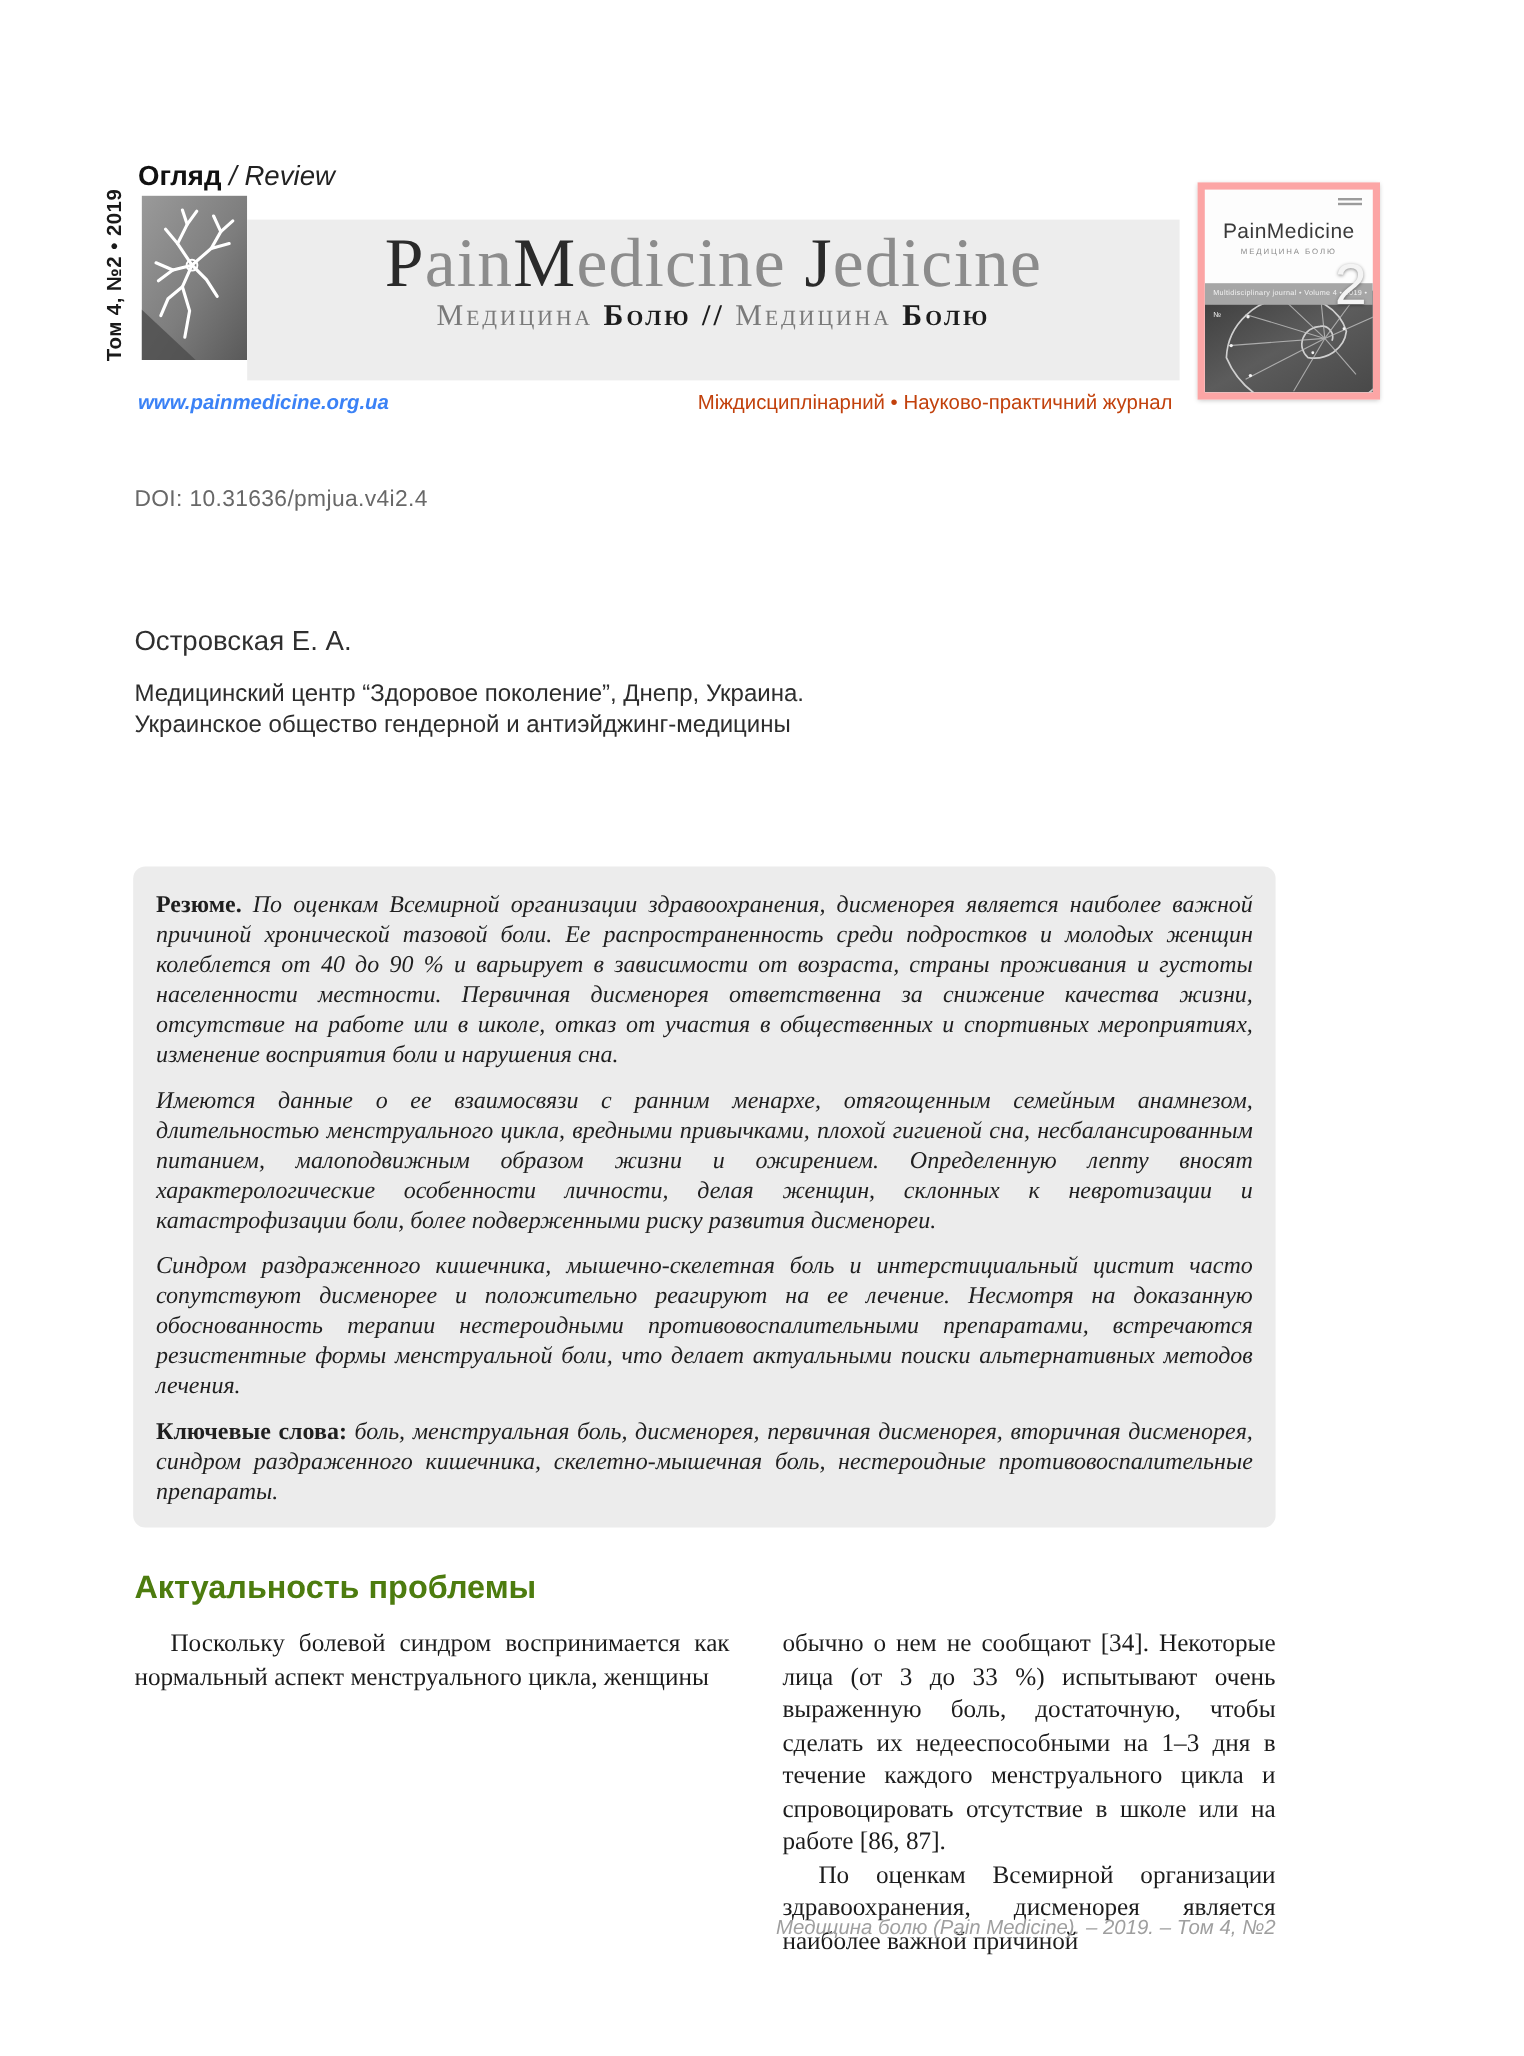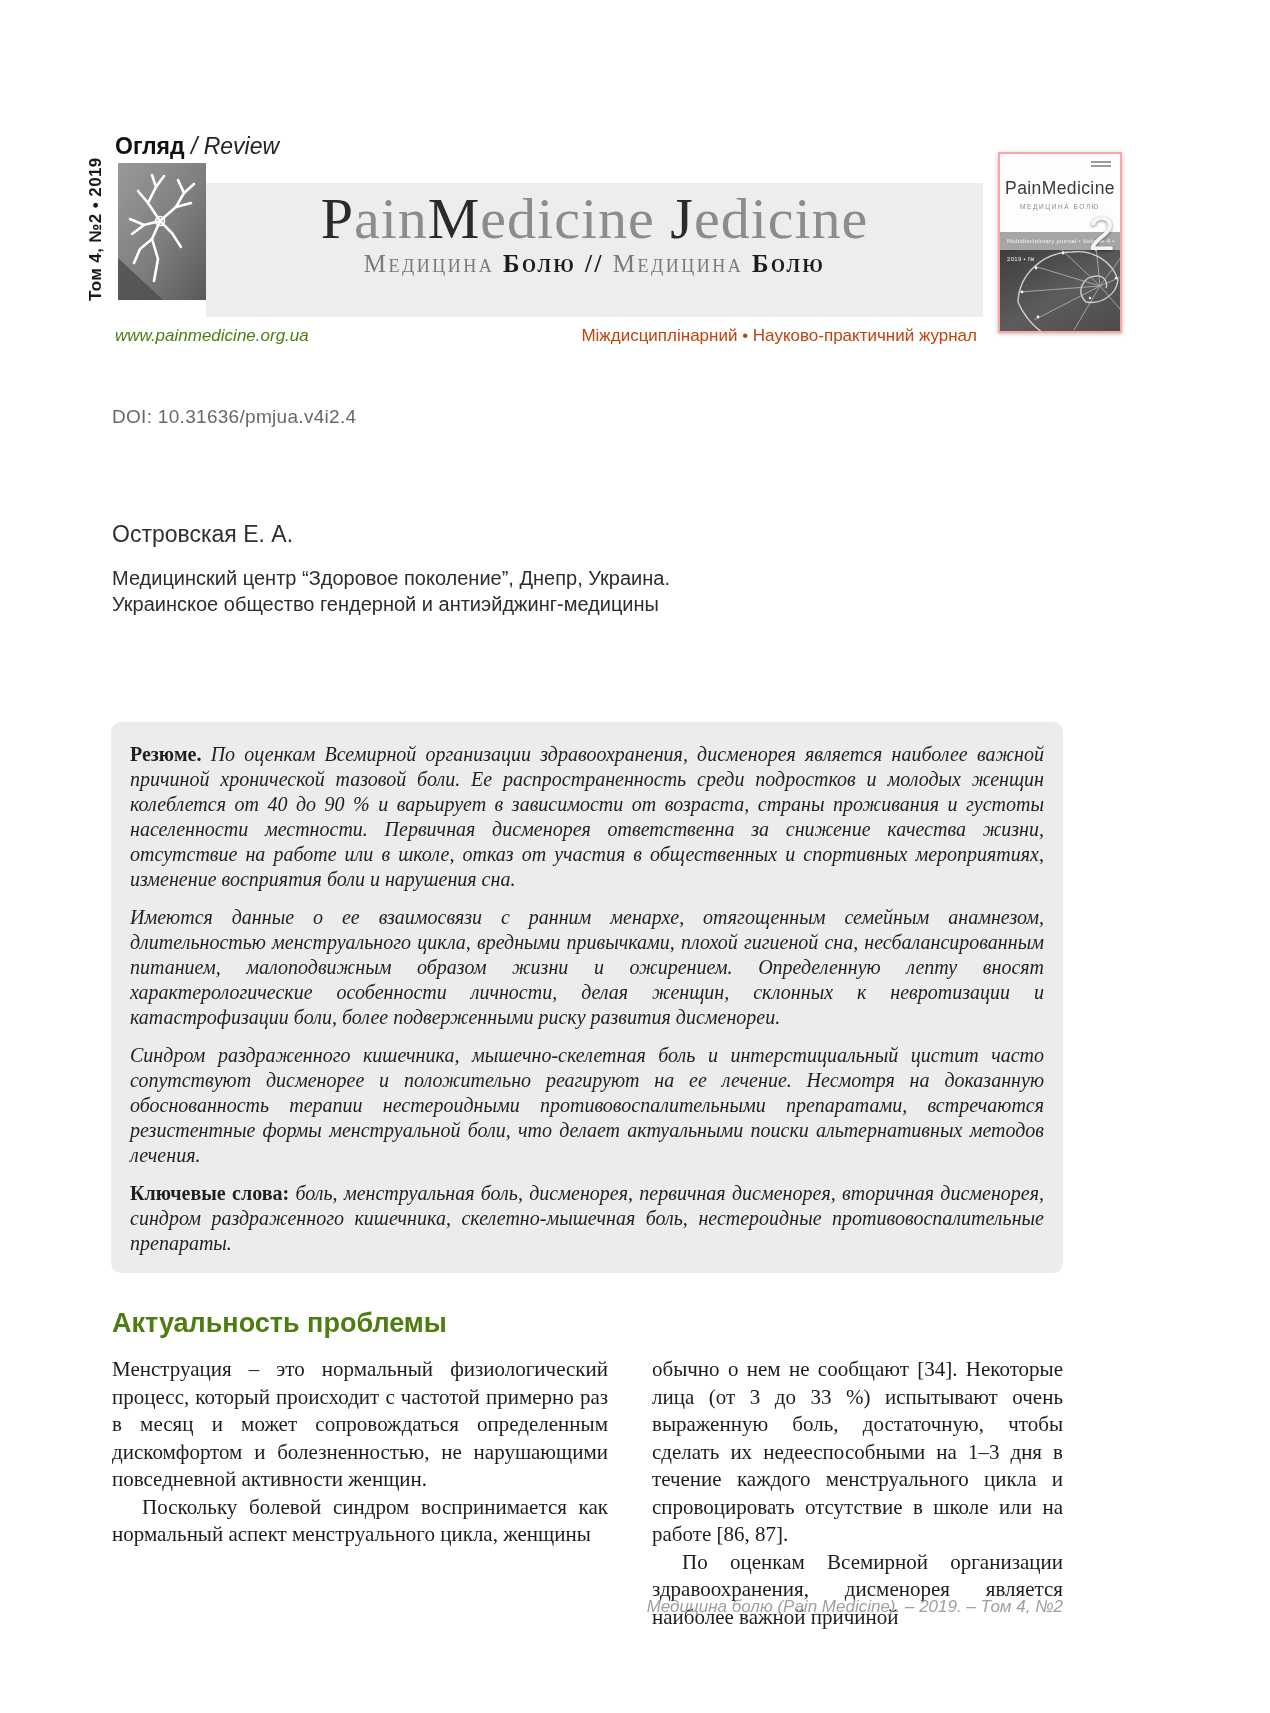--- a/index.html
+++ b/index.html
@@ -33,31 +33,31 @@
   .mast-title .gy { color:#8c8c8c; }
   .mast-sub {
     font-family:"Liberation Serif", serif; font-size:25px; line-height:28px;
     font-variant:small-caps; letter-spacing:2.5px; white-space:nowrap;
   }
   .mast-sub .gy { color:#7a7a7a; }
   .mast-sub .dk { color:#1c1c1c; font-weight:700; }
 
   .site {
     position:absolute; left:115px; top:326px;
-    font-style:italic; font-weight:400; font-size:17px; color:#4d7c0f;
+    font-style:italic; font-weight:700; font-size:17px; color:#3b82f6;
   }
   .type-line {
     position:absolute; left:206px; top:326px; width:771px; text-align:right;
     font-size:17px; color:#c2410c;
   }
 
   
   .cover {
-    position:absolute; left:998px; top:152px; width:124px; height:181px;
-    background:#fdfdfd; border:2px solid #fca5a5; box-shadow:0 1px 4px rgba(0,0,0,.25);
+    position:absolute; left:998px; top:152px; width:152px; height:181px;
+    background:#fdfdfd; border:6px solid #fca5a5; box-shadow:0 1px 4px rgba(0,0,0,.25);
     box-sizing:border-box; overflow:hidden;
   }
   .cover-marks { position:absolute; right:9px; top:7px; }
   .cover-marks .bar { height:2px; background:#9b9b9b; margin-bottom:2px; }
   .bar1 { width:20px; } .bar2 { width:20px; }
   .cover-title {
     position:absolute; top:24px; left:0; width:100%; text-align:center;
     font-size:17.5px; color:#3a3a3a; letter-spacing:.4px;
   }
   .cover-sub {
@@ -227,21 +227,20 @@
     <p>Синдром раздраженного кишечника, мышечно-скелетная боль и интерстициальный цистит часто сопутствуют дисменорее и положительно реагируют на ее лечение. Несмотря на доказанную обоснованность терапии нестероидными противовоспалительными препаратами, встречаются резистентные формы менструальной боли, что делает актуальными поиски альтернативных методов лечения.</p>
     <p>
       <span class="ab-label">Ключевые слова:</span>
       <span>боль, менструальная боль, дисменорея, первичная дисменорея, вторичная дисменорея, синдром раздраженного кишечника, скелетно-мышечная боль, нестероидные противовоспалительные препараты.</span>
     </p>
   </div>
 
   <h2 class="sec-heading">Актуальность проблемы</h2>
   <div class="cols">
     <div class="col col-left">
-      <p>Менструация – это нормальный физиологический процесс, который происходит с частотой примерно раз в месяц и может сопровождаться определенным дискомфортом и болезненностью, не нарушающими повседневной активности женщин.</p>
       <p class="indent">Поскольку болевой синдром воспринимается как нормальный аспект менструального цикла, женщины</p>
     </div>
     <div class="col col-right">
       <p>обычно о нем не сообщают [34]. Некоторые лица (от 3 до 33 %) испытывают очень выраженную боль, достаточную, чтобы сделать их недееспособными на 1–3 дня в течение каждого менструального цикла и спровоцировать отсутствие в школе или на работе [86, 87].</p>
       <p class="indent">По оценкам Всемирной организации здравоохранения, дисменорея является наиболее важной причиной</p>
     </div>
   </div>
 
   <div class="page-footer">Медицина болю (Pain Medicine). – 2019. – Том 4, №2</div>
 

